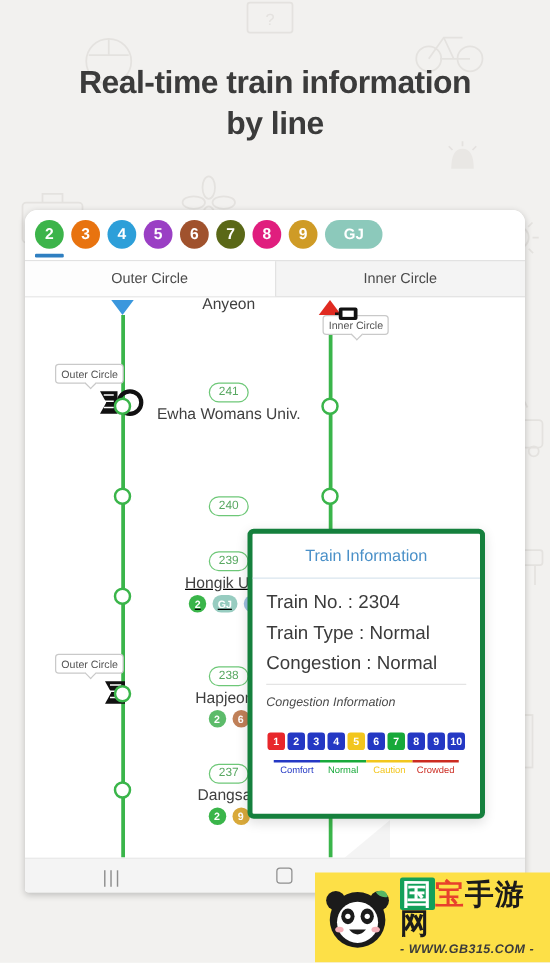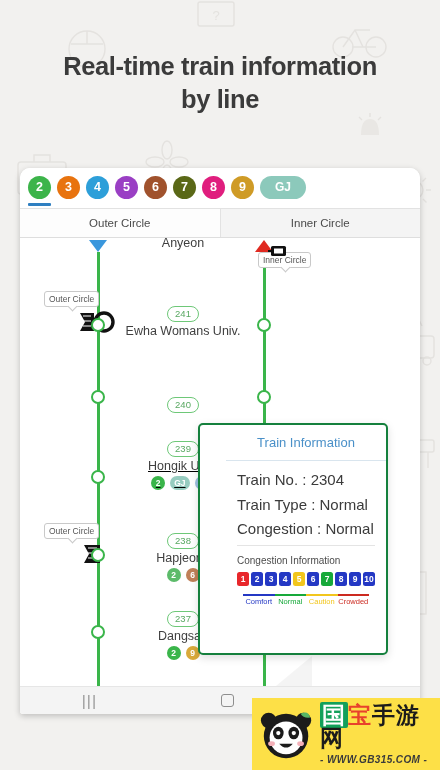--- a/index.html
+++ b/index.html
@@ -182,38 +182,37 @@
     display: flex; align-items: center; justify-content: center;
     padding: 0 4px;
   }
 
   
   .info-card {
     position: absolute;
     left: 198px; top: 423px;
     width: 190px; height: 232px;
     background: #fff;
-    border: 2px solid #15803d;
+    border: 4px solid #15803d;
     border-radius: 5px;
     box-shadow: 0 3px 9px rgba(0,0,0,0.13);
     z-index: 40;
     overflow: hidden;
-    padding-left: 26px;
   }
   .info-title {
     height: 36px;
     display: flex; align-items: center; justify-content: center;
     font-size: 13px;
     color: #4a90c8;
     border-bottom: 1px solid #d9e5ee;
   }
   .info-body { padding: 10px 11px 0 11px; }
   .info-row { font-size: 15px; color: #3b3b3b; margin-bottom: 7.5px; }
   .info-sep { height: 1px; background: #e4e4e4; margin: 5px 0 9px 0; }
-  .cong-label { font-size: 10px; color: #4c4c4c; margin-bottom: 6px; }
+  .cong-label { font-size: 10px; color: #4c4c4c; margin-bottom: 18px; font-style: italic; }
   .cong-row { display: flex; gap: 2px; justify-content: center; }
   .cong-box {
     width: 14px; height: 14px;
     border-radius: 2.5px;
     color: #fff;
     font-size: 8.5px;
     font-weight: bold;
     display: flex; align-items: center; justify-content: center;
   }
   .legend { margin-top: 8px; padding: 0 6px; }

